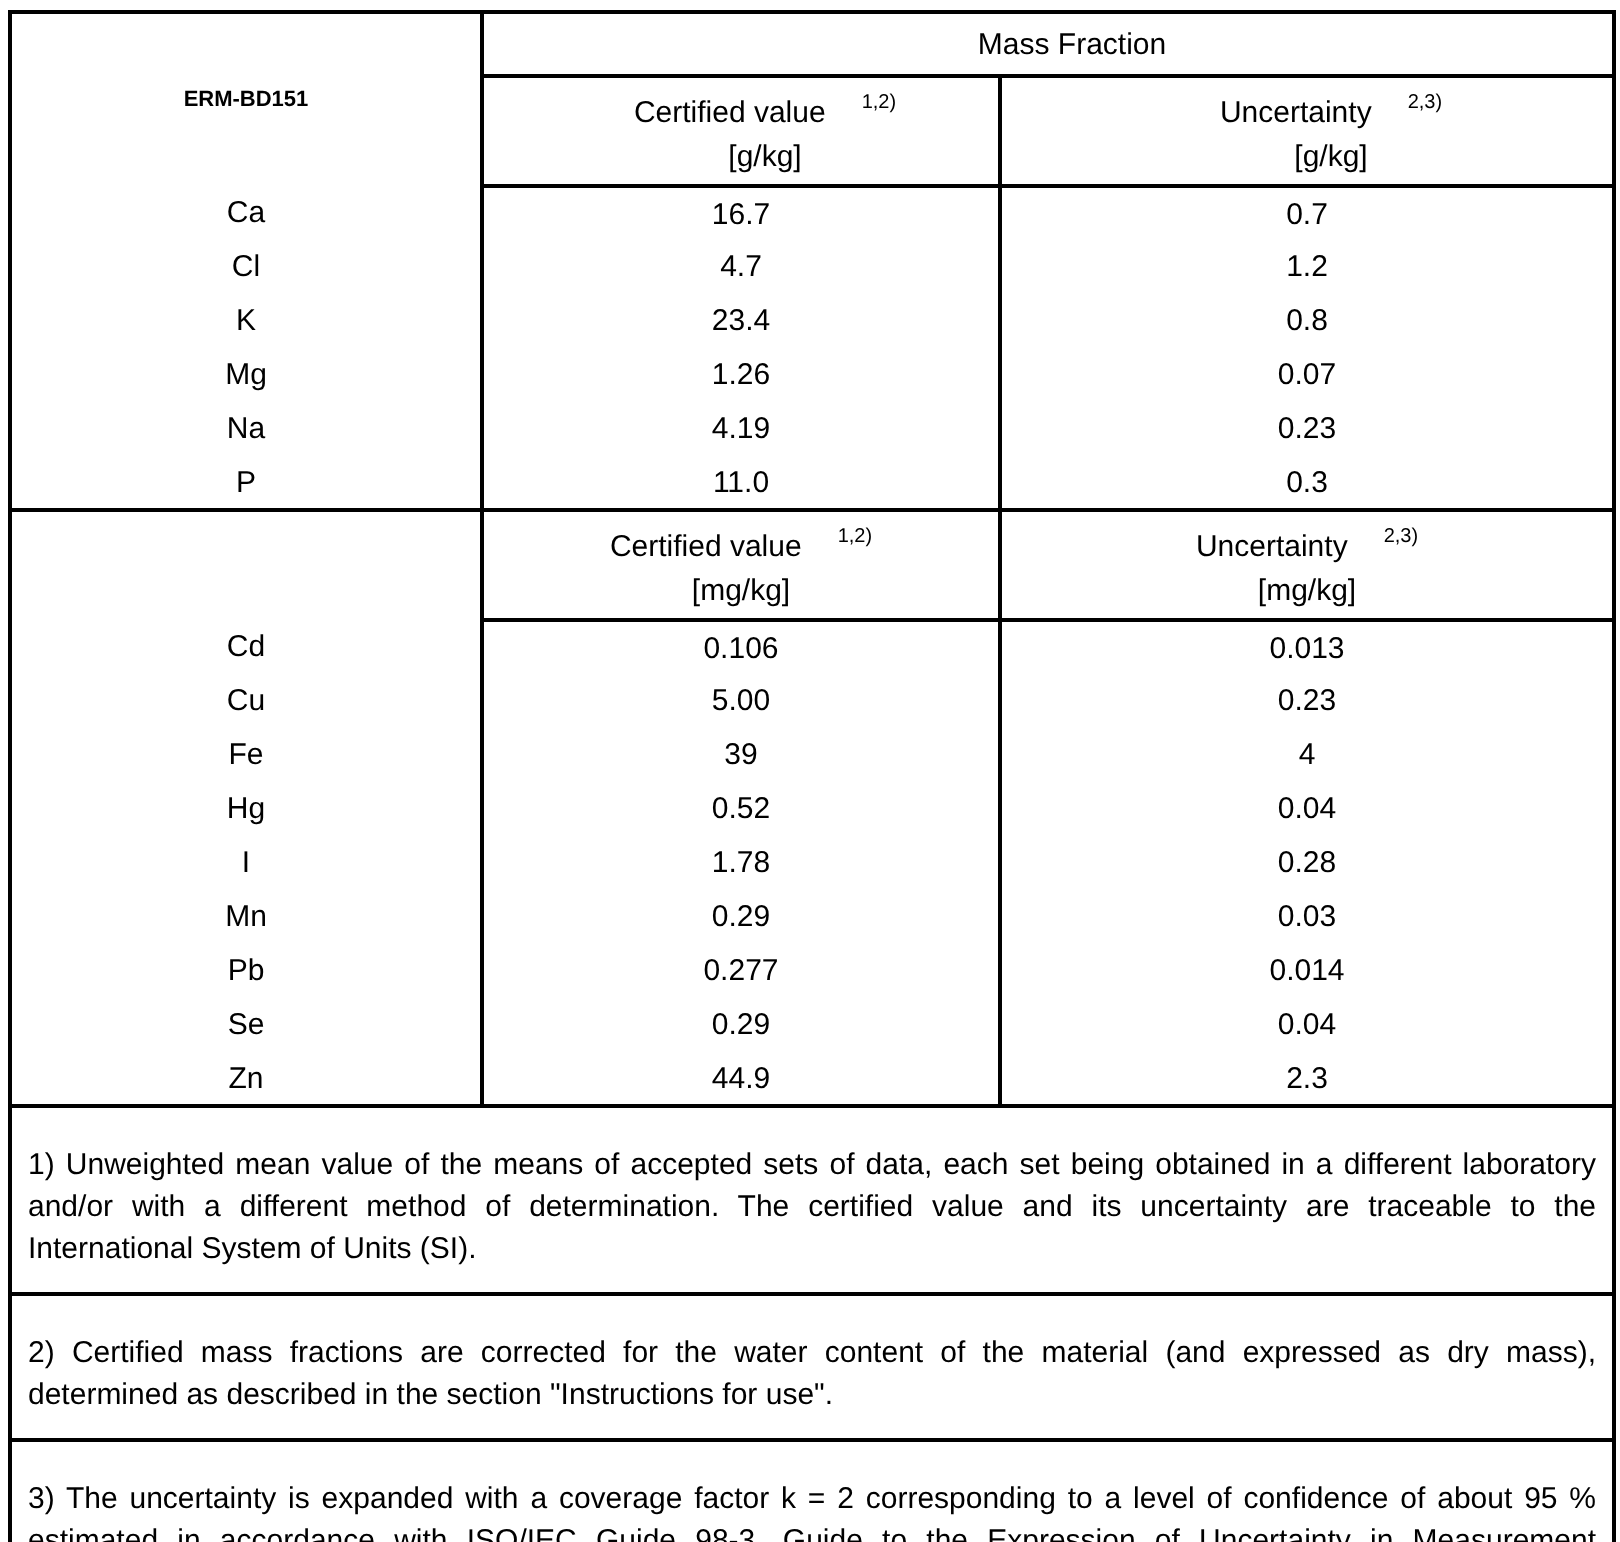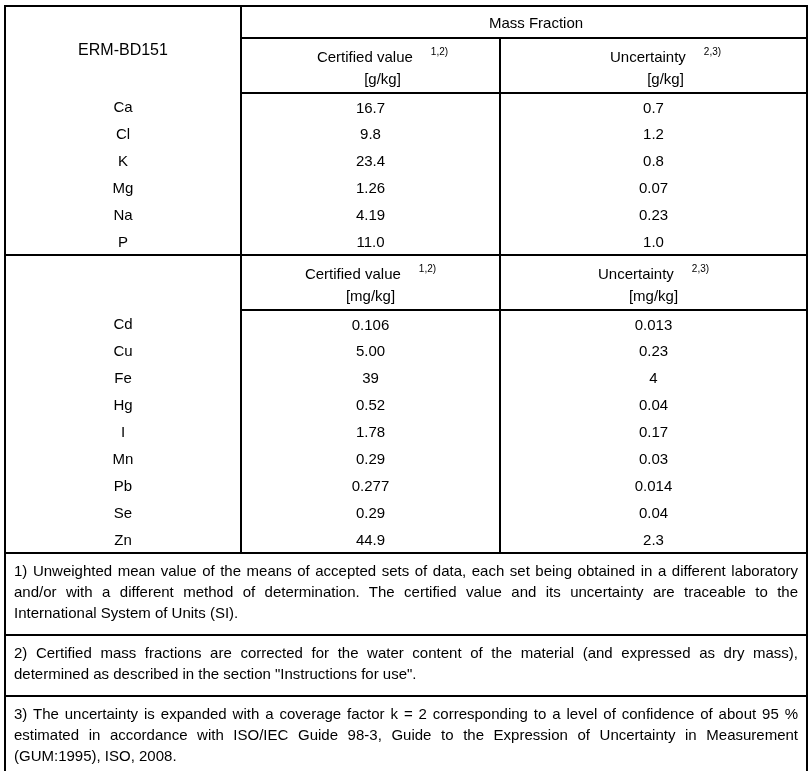--- a/index.html
+++ b/index.html
@@ -26,41 +26,41 @@
     vertical-align: middle;
     font-size: 15px;
     padding: 0;
   }
   
   table.cert-table { border: 2px solid #000; }
   .bl { border-left: 2px solid #000; }
   .bb { border-bottom: 2px solid #000; padding-left: 24px; }
 
   .material-id {
-    font-weight: normal;
-    font-size: 16px;
+    font-weight: bold;
+    font-size: 11px;
   }
   .group-header { height: 32px; font-size: 15px; }
   .subhead { height: 55px; line-height: 22px; }
   .subhead .line1, .subhead .line2 { display: block; }
   sup.fnref {
     font-size: 10px;
     position: relative;
     top: -1px;
     margin-left: 18px;
   }
   tbody.data-section td { height: 27px; }
   tbody.data-section tr:last-child td { border-bottom: 2px solid #000; }
   tbody.mid-header td, tbody.mid-header th { height: 55px; }
   tbody.mid-header .subhead { border-bottom: 2px solid #000; }
   td.footnote {
     text-align: justify;
     font-size: 15px;
     line-height: 21px;
-    padding: 6px 8px 11px 8px;
+    padding: 18px 8px 11px 8px;
     border-top: 2px solid #000;
   }
 </style>
 </head>
 <body>
 
 <div class="page">
   <table class="cert-table">
     <colgroup>
       <col class="c1">
@@ -85,42 +85,42 @@
     </thead>
 
     <tbody class="data-section">
         <tr>
           <td>Ca</td>
           <td class="bl">16.7</td>
           <td class="bl">0.7</td>
         </tr>
         <tr>
           <td>Cl</td>
-          <td class="bl">9.8</td>
+          <td class="bl">4.7</td>
           <td class="bl">1.2</td>
         </tr>
         <tr>
           <td>K</td>
           <td class="bl">23.4</td>
           <td class="bl">0.8</td>
         </tr>
         <tr>
           <td>Mg</td>
           <td class="bl">1.26</td>
           <td class="bl">0.07</td>
         </tr>
         <tr>
           <td>Na</td>
           <td class="bl">4.19</td>
           <td class="bl">0.23</td>
         </tr>
         <tr>
           <td>P</td>
           <td class="bl">11.0</td>
-          <td class="bl">1.0</td>
+          <td class="bl">0.3</td>
         </tr>
       </tbody>
 
     <tbody class="mid-header">
       <tr>
         <td></td>
         <th class="bl subhead">
           <span class="line1"><span>Certified value</span><sup class="fnref">1,2)</sup></span>
           <span class="line2">[mg/kg]</span>
         </th>
@@ -148,21 +148,21 @@
           <td class="bl">4</td>
         </tr>
         <tr>
           <td>Hg</td>
           <td class="bl">0.52</td>
           <td class="bl">0.04</td>
         </tr>
         <tr>
           <td>I</td>
           <td class="bl">1.78</td>
-          <td class="bl">0.17</td>
+          <td class="bl">0.28</td>
         </tr>
         <tr>
           <td>Mn</td>
           <td class="bl">0.29</td>
           <td class="bl">0.03</td>
         </tr>
         <tr>
           <td>Pb</td>
           <td class="bl">0.277</td>
           <td class="bl">0.014</td>

